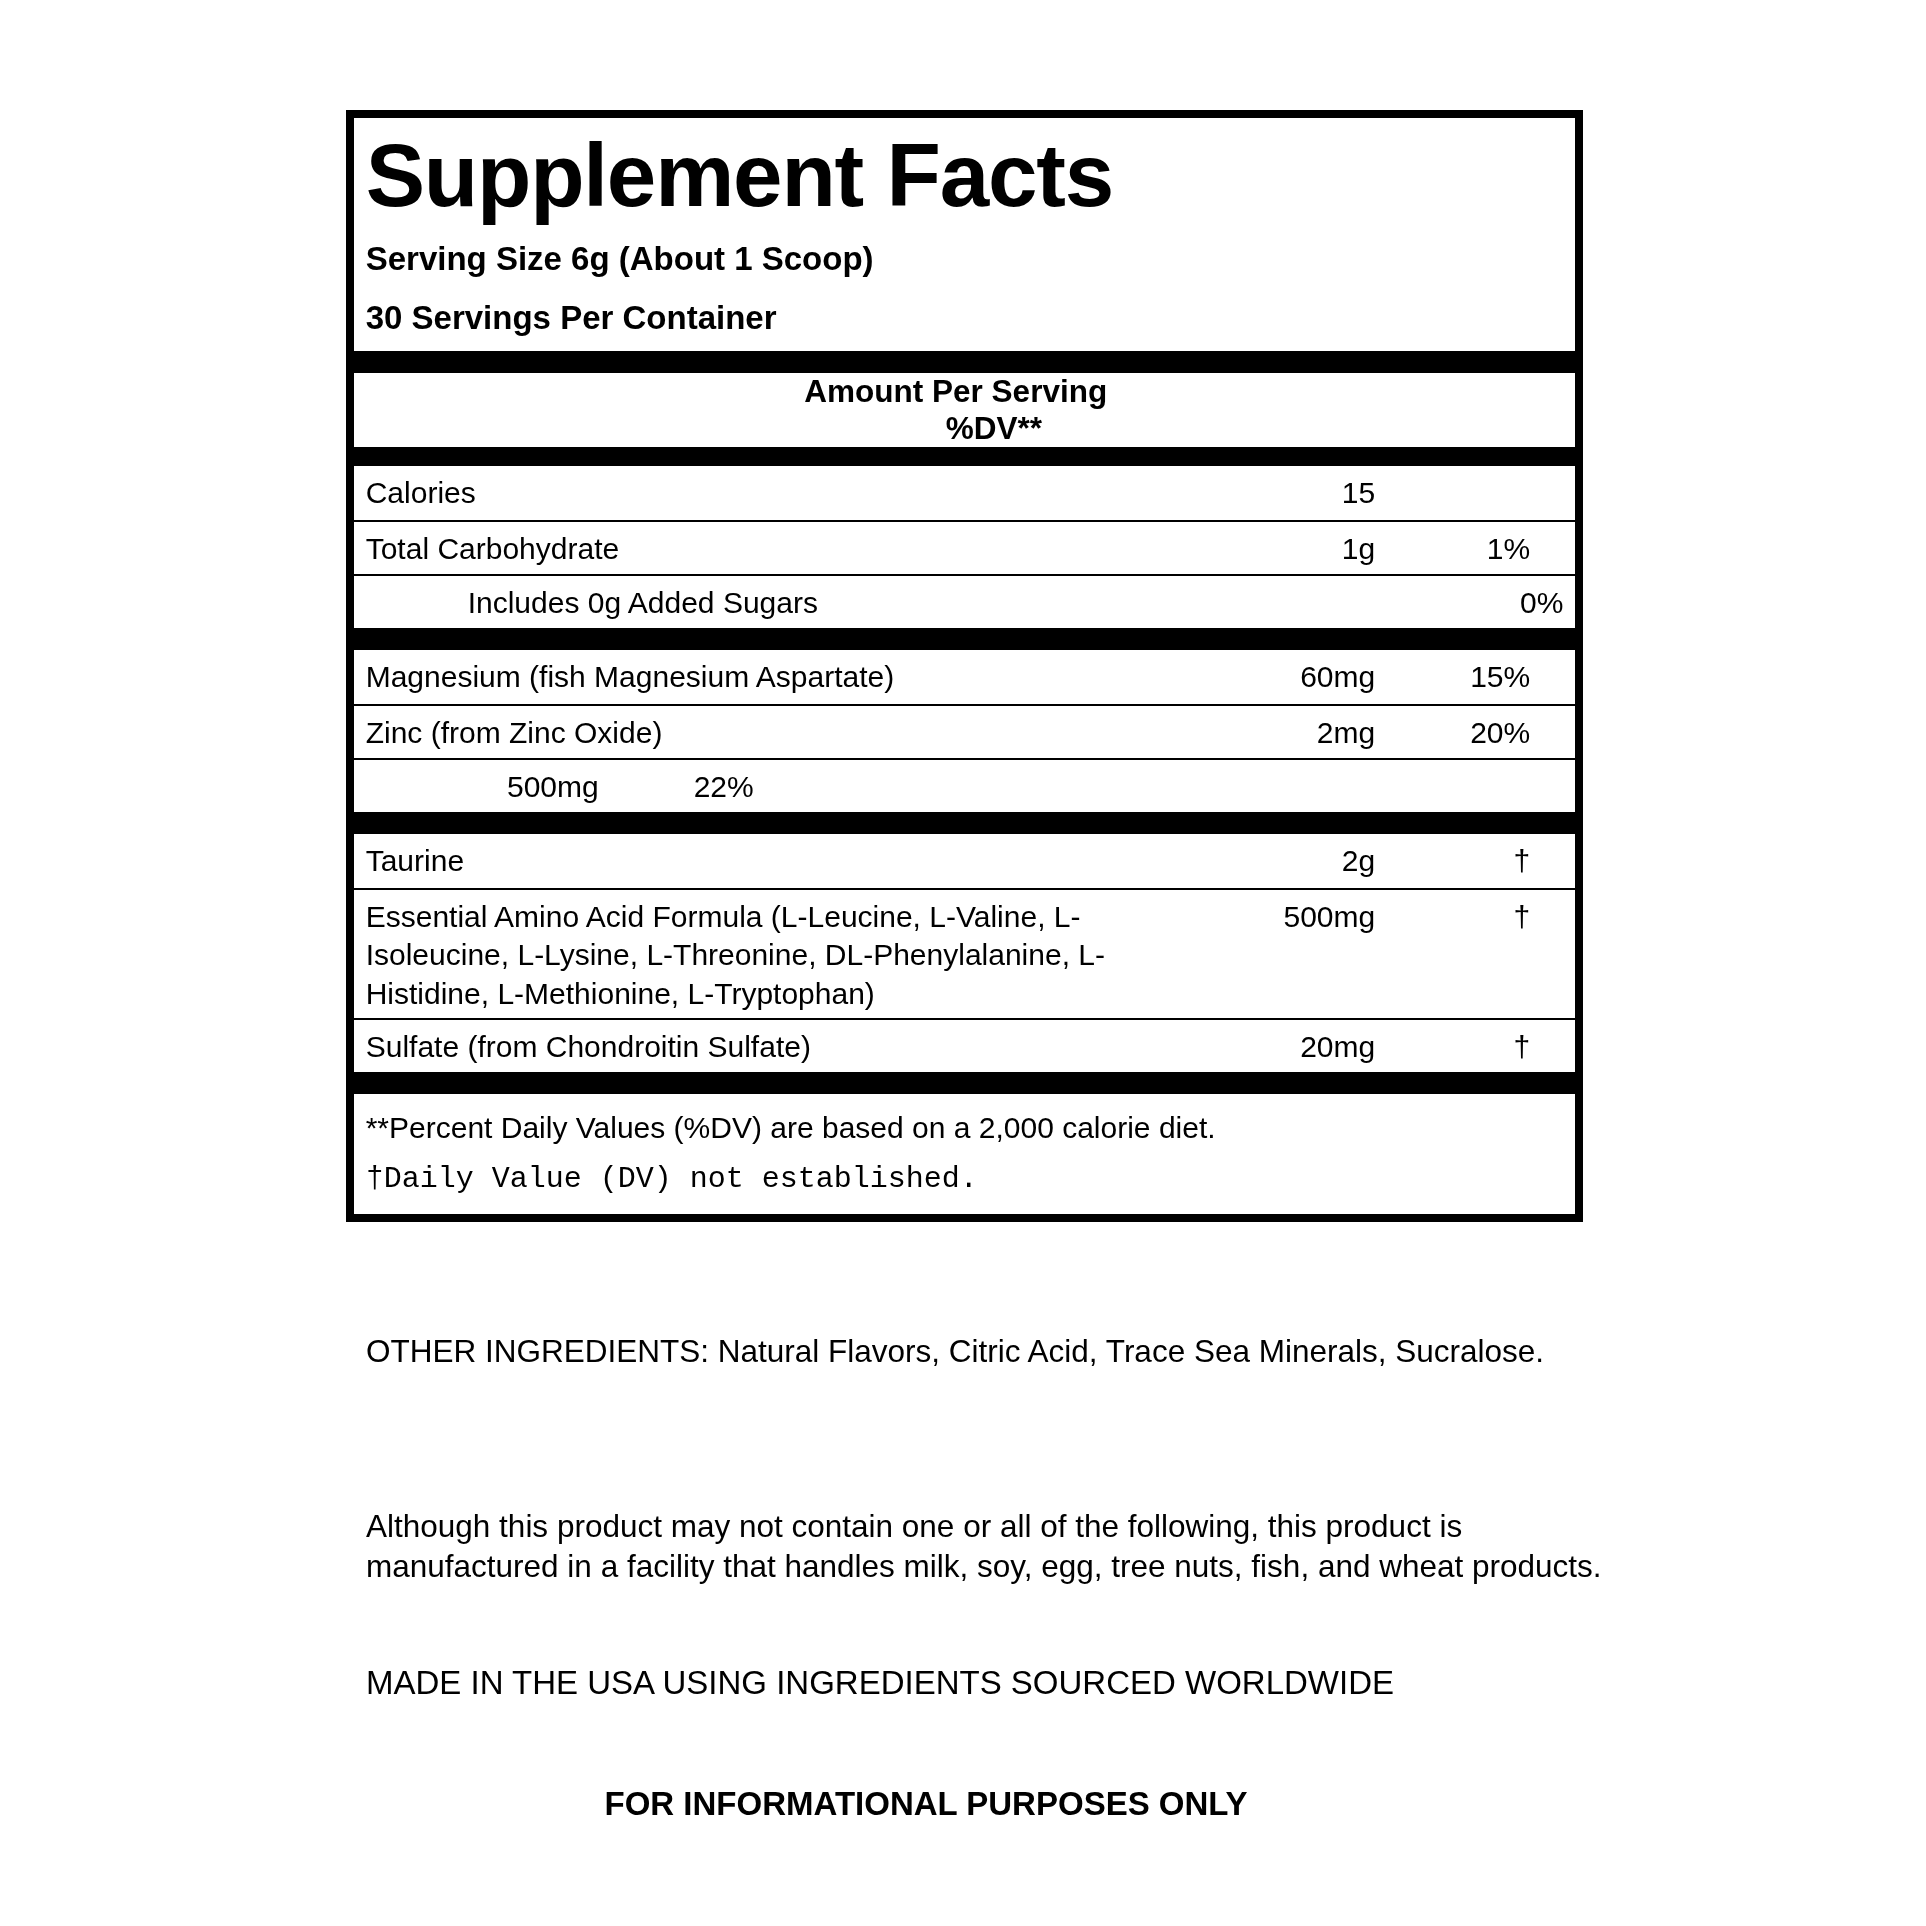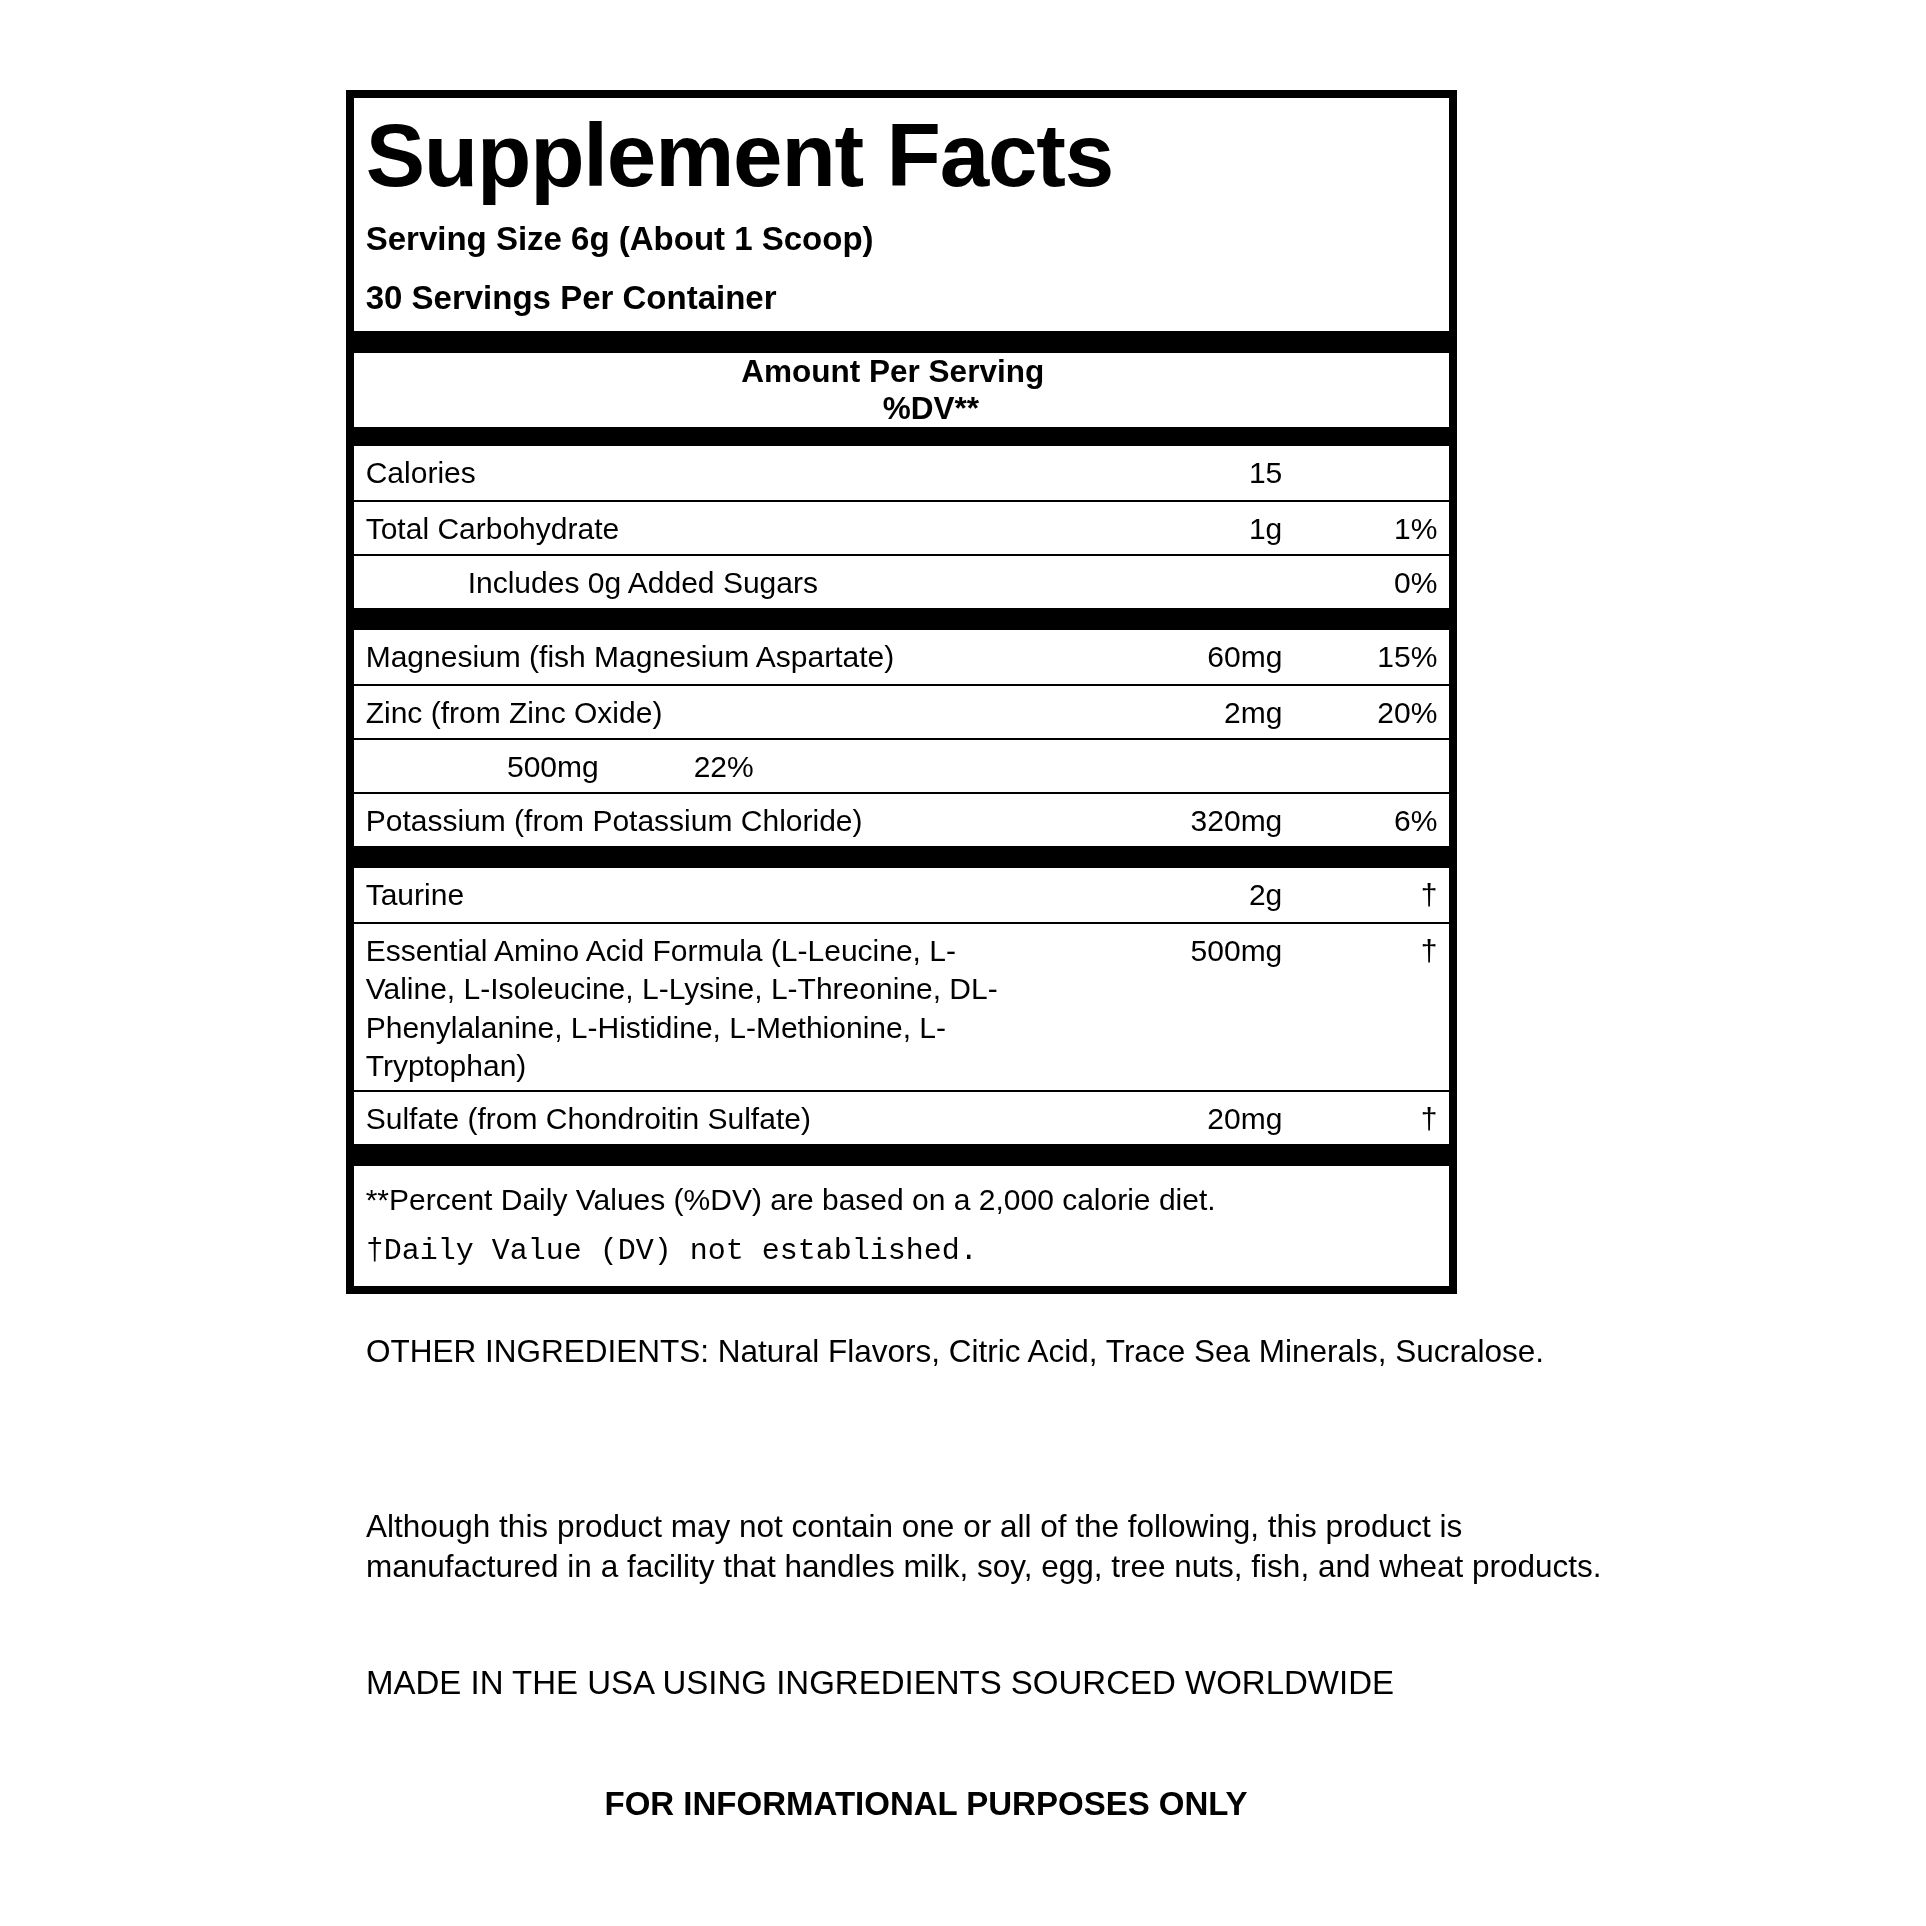--- a/index.html
+++ b/index.html
@@ -2,21 +2,21 @@
 <html style="font-size:9.3px"><head>
 <meta charset="utf-8">
 <style>
   html,body{margin:0;padding:0;}
   body{
     width:1926px;height:1926px;position:relative;background:#ffffff;color:#000000;
     font-family:"Liberation Sans", sans-serif;
   }
   
   .panel{
-    position:absolute;left:346px;top:90px;width:1111px;
+    position:absolute;left:346px;top:110px;width:1237px;
     box-sizing:border-box;border:8.2px solid #000;background:#fff;
   }
   .head{padding:13px 11.7px 14px 11.7px;}
   .title{font-size:89px;font-weight:bold;line-height:1;letter-spacing:-1.2px;}
   .serving-line{font-size:33px;font-weight:bold;margin-top:20px;line-height:1.15;}
   .servings-line{font-size:33px;font-weight:bold;margin-top:21px;line-height:1.15;}
   .bar{height:22px;background:#000;}
   .bar-thin{height:18.7px;background:#000;}
   .hdr-row{
     display:flex;align-items:center;min-height:48px;
@@ -99,25 +99,20 @@
     </div>
     <div class="row">
       <span class="name">Zinc (from Zinc Oxide)</span>
       <span class="amt">2mg</span>
       <span class="dv">20%</span>
     </div>
     <div class="row">
       <span class="amt">500mg</span>
       <span class="dv">22%</span>
     </div>
-    <div class="row">
-      <span class="name">Potassium (from Potassium Chloride)</span>
-      <span class="amt">320mg</span>
-      <span class="dv">6%</span>
-    </div>
   </div>
 
   <div class="bar"></div>
 
   <div class="group">
     <div class="row">
       <span class="name">Taurine</span>
       <span class="amt">2g</span>
       <span class="dv">†</span>
     </div>

